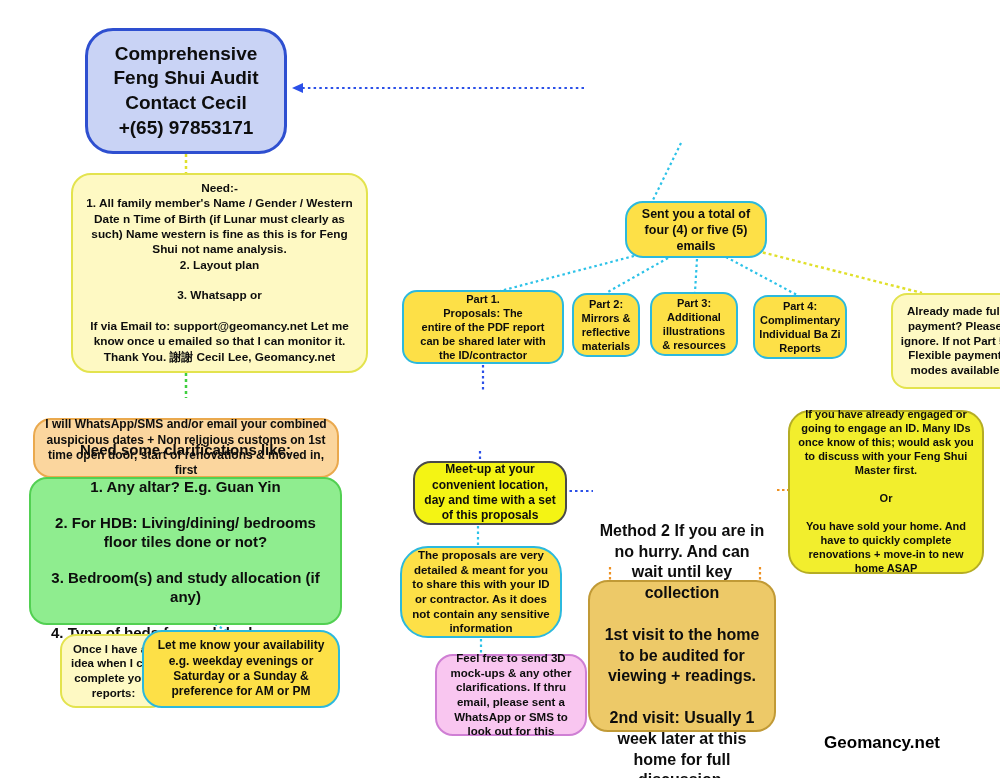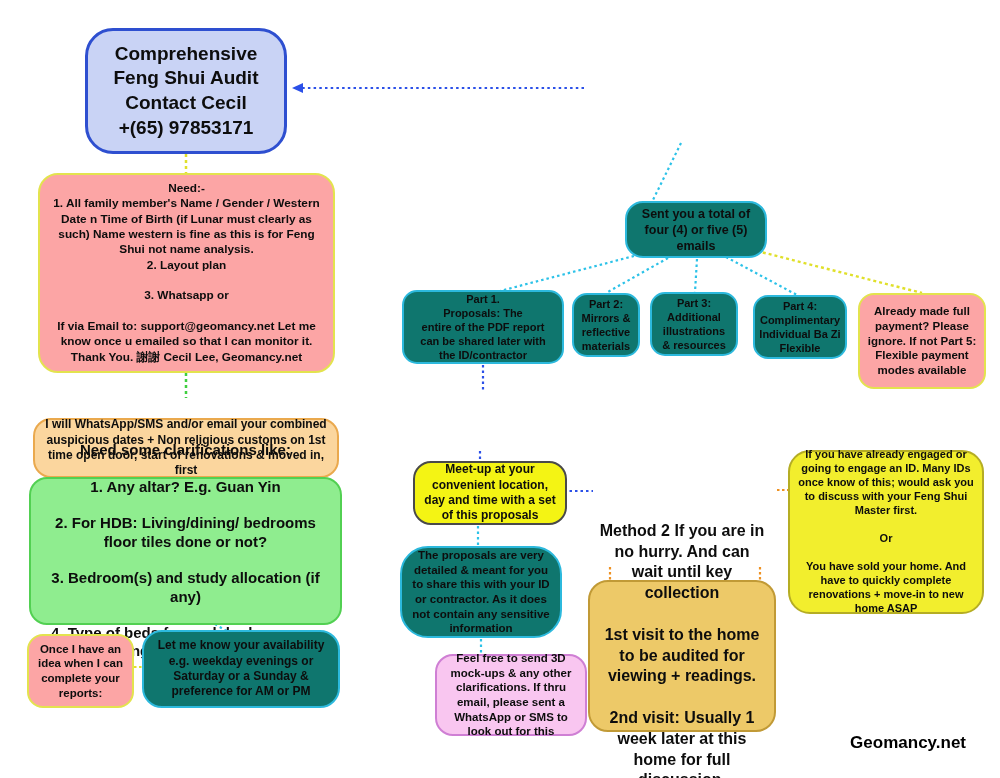--- a/index.html
+++ b/index.html
@@ -9,32 +9,32 @@
   }
   .lines{position:absolute;left:0;top:0;width:1000px;height:778px;z-index:0;}
   .box{
     position:absolute;z-index:1;box-sizing:border-box;
     display:flex;align-items:center;justify-content:center;
     text-align:center;font-weight:bold;color:#0d0d0d;
     white-space:pre-line;padding:4px 7px;
     font-size:11.5px;line-height:1.28;border-radius:15px;
   }
   .c-blue{background:#c9d3f5;border:3px solid #2e4fd0;border-radius:28px;}
-  .c-yellow{background:#fca5a5;border:2px solid #e3e34e;border-radius:20px;}
+  .c-yellow{background:#fef9c3;border:2px solid #e3e34e;border-radius:20px;margin-left:33px;}
   .c-orange{background:#fbd69e;border:2px solid #eaa94e;border-radius:18px;margin-top:20px;}
   .c-green{background:#8fed8f;border:2px solid #52d052;border-radius:18px;}
-  .c-cyan{background:#0f766e;border:2px solid #2cb9dd;}
+  .c-cyan{background:#fde047;border:2px solid #2cb9dd;}
   .c-brightyellow{background:#f4f414;border:2px solid #4a4a4a;border-radius:18px;}
   .c-paleyellow{background:#ffff9e;border:2px solid #9b9b1f;}
-  .c-idyellow{background:#f2ee2d;border:2px solid #b5ad24;border-radius:22px;margin-top:40px;}
+  .c-idyellow{background:#f2ee2d;border:2px solid #b5ad24;border-radius:22px;}
   .c-gold{background:#edc968;border:2px solid #c19a36;border-radius:20px;}
   .c-pink{background:#f9c6f0;border:2px solid #cf7fd4;border-radius:18px;margin-left:31px;}
   .brand{
     position:absolute;z-index:1;font-weight:bold;color:#000;
-    font-size:17px;right:34px;top:733px;
+    font-size:17px;right:60px;top:733px;
   }
 </style>
 </head>
 <body>
 
 <div class="canvas">
 
   <svg class="lines" width="1000" height="778" viewBox="0 0 1000 778">
     <line x1="584" y1="88" x2="300" y2="88" stroke="#2b50e8" stroke-width="2.2" stroke-dasharray="2.5 3.2"></line>
     <polygon points="292,88 303,83 303,93" fill="#2b50e8"></polygon>
@@ -96,21 +96,21 @@
 Proposals: The
 entire of the PDF report can be shared later with the ID/contractor</div>
 
   <div class="box c-cyan" style="left:572px;top:293px;width:68px;height:64px;font-size:11px;padding:2px 3px;">Part 2:
 Mirrors &amp; reflective materials</div>
 
   <div class="box c-cyan" style="left:650px;top:292px;width:88px;height:64px;font-size:11px;padding:2px 8px;">Part 3:
 Additional illustrations &amp; resources</div>
 
   <div class="box c-cyan" style="left:753px;top:295px;width:94px;height:64px;font-size:11px;padding:2px 4px;">Part 4:
-Complimentary Individual Ba Zi Flexible</div>
+Complimentary Individual Ba Zi Reports</div>
 
   <div class="box c-yellow" style="left:858px;top:293px;width:128px;height:96px;font-size:11.5px;border-radius:16px;">Already made full payment? Please ignore. If not Part 5: Flexible payment modes available</div>
 
 
   <div class="box c-brightyellow" style="left:413px;top:461px;width:154px;height:64px;font-size:12px;padding:2px 5px;">Meet-up at your convenient location, day and time with a set of this proposals</div>
 
   <div class="box c-cyan" style="left:400px;top:546px;width:162px;height:92px;font-size:11.5px;border-radius:28px;">The proposals are very detailed &amp; meant for you to share this with your ID or contractor. As it does not contain any sensitive information</div>
 
   <div class="box c-pink" style="left:404px;top:654px;width:152px;height:82px;font-size:11.5px;">Feel free to send 3D mock-ups &amp; any other clarifications. If thru email, please sent a WhatsApp or SMS to look out for this</div>
 

